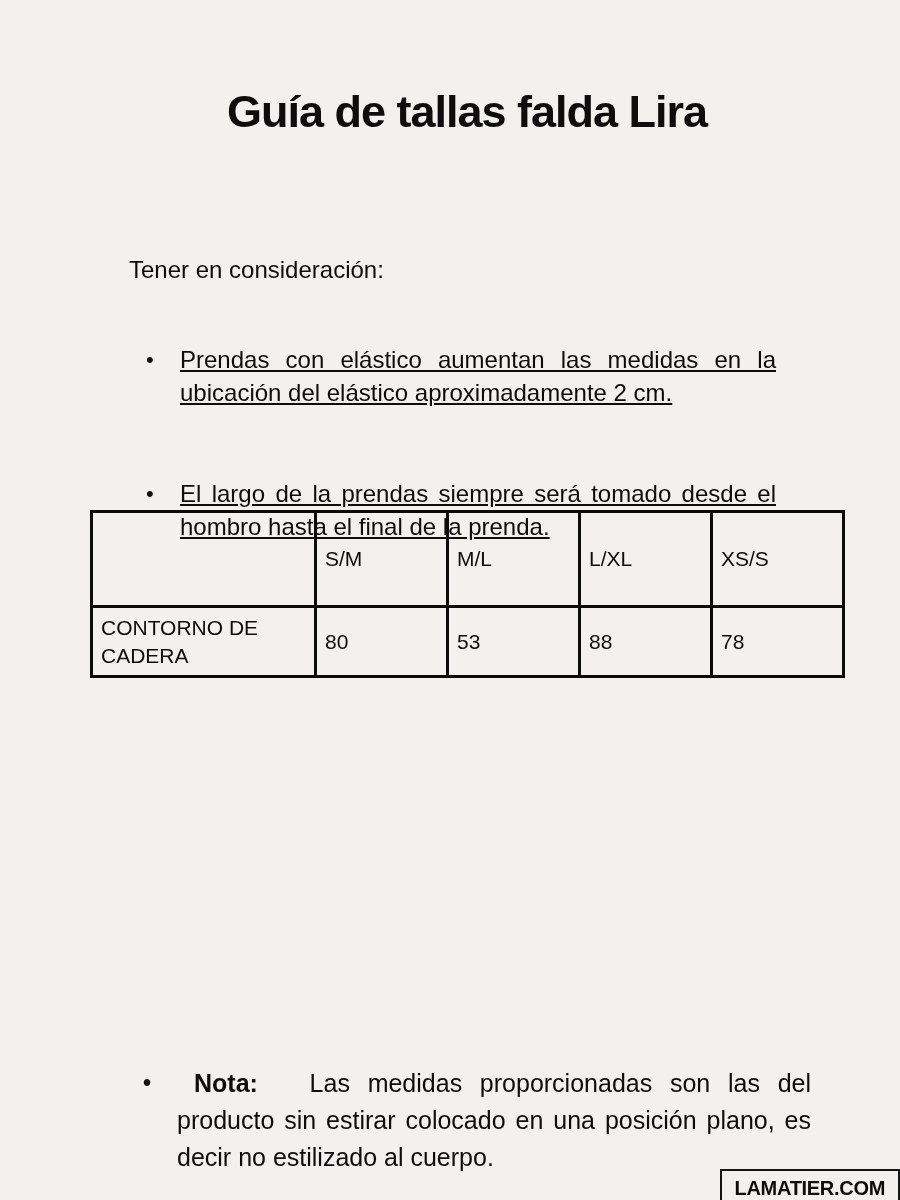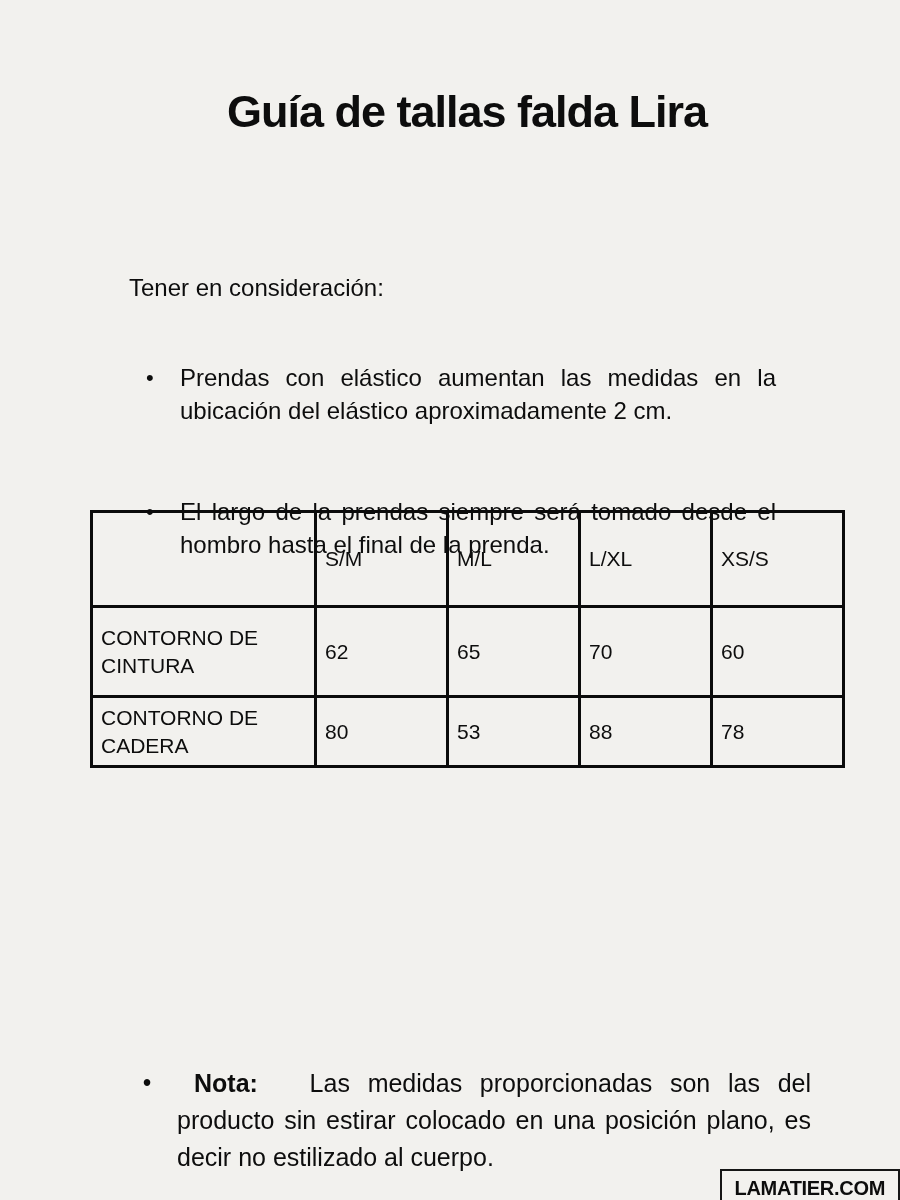--- a/index.html
+++ b/index.html
@@ -22,21 +22,21 @@
     left: 0;
     right: 0;
     text-align: center;
     font-size: 45px;
     line-height: 52px;
     font-weight: 800;
     letter-spacing: -1px;
   }
   .intro {
     position: absolute;
-    top: 220px;
+    top: 202px;
     left: 78px;
     width: 732px;
     font-size: 24px;
     line-height: 33px;
   }
   .intro-heading {
     padding-left: 17px;
     margin-bottom: 6px;
   }
   .bullet-row {
@@ -45,20 +45,21 @@
   }
   .bullet-marker {
     width: 17px;
     flex: 0 0 17px;
     font-size: 22px;
     line-height: 33px;
   }
   .bullet-text {
     flex: 1;
     text-align: justify;
+    text-decoration: underline;
   }
   table.size-table {
     position: absolute;
     top: 493px;
     left: 73px;
     border-collapse: collapse;
     table-layout: fixed;
   }
   table.size-table th,
   table.size-table td {
@@ -145,27 +146,20 @@
     <thead>
       <tr class="head-row">
         <th></th>
         <th>S/M</th>
         <th>M/L</th>
         <th>L/XL</th>
         <th>XS/S</th>
       </tr>
     </thead>
     <tbody>
-      <tr class="data-row-2">
-        <td>CONTORNO DE CINTURA</td>
-        <td>62</td>
-        <td>65</td>
-        <td>70</td>
-        <td>60</td>
-      </tr>
       <tr class="data-row-3">
         <td>CONTORNO DE CADERA</td>
         <td>80</td>
         <td>53</td>
         <td>88</td>
         <td>78</td>
       </tr>
     </tbody>
   </table>
 

